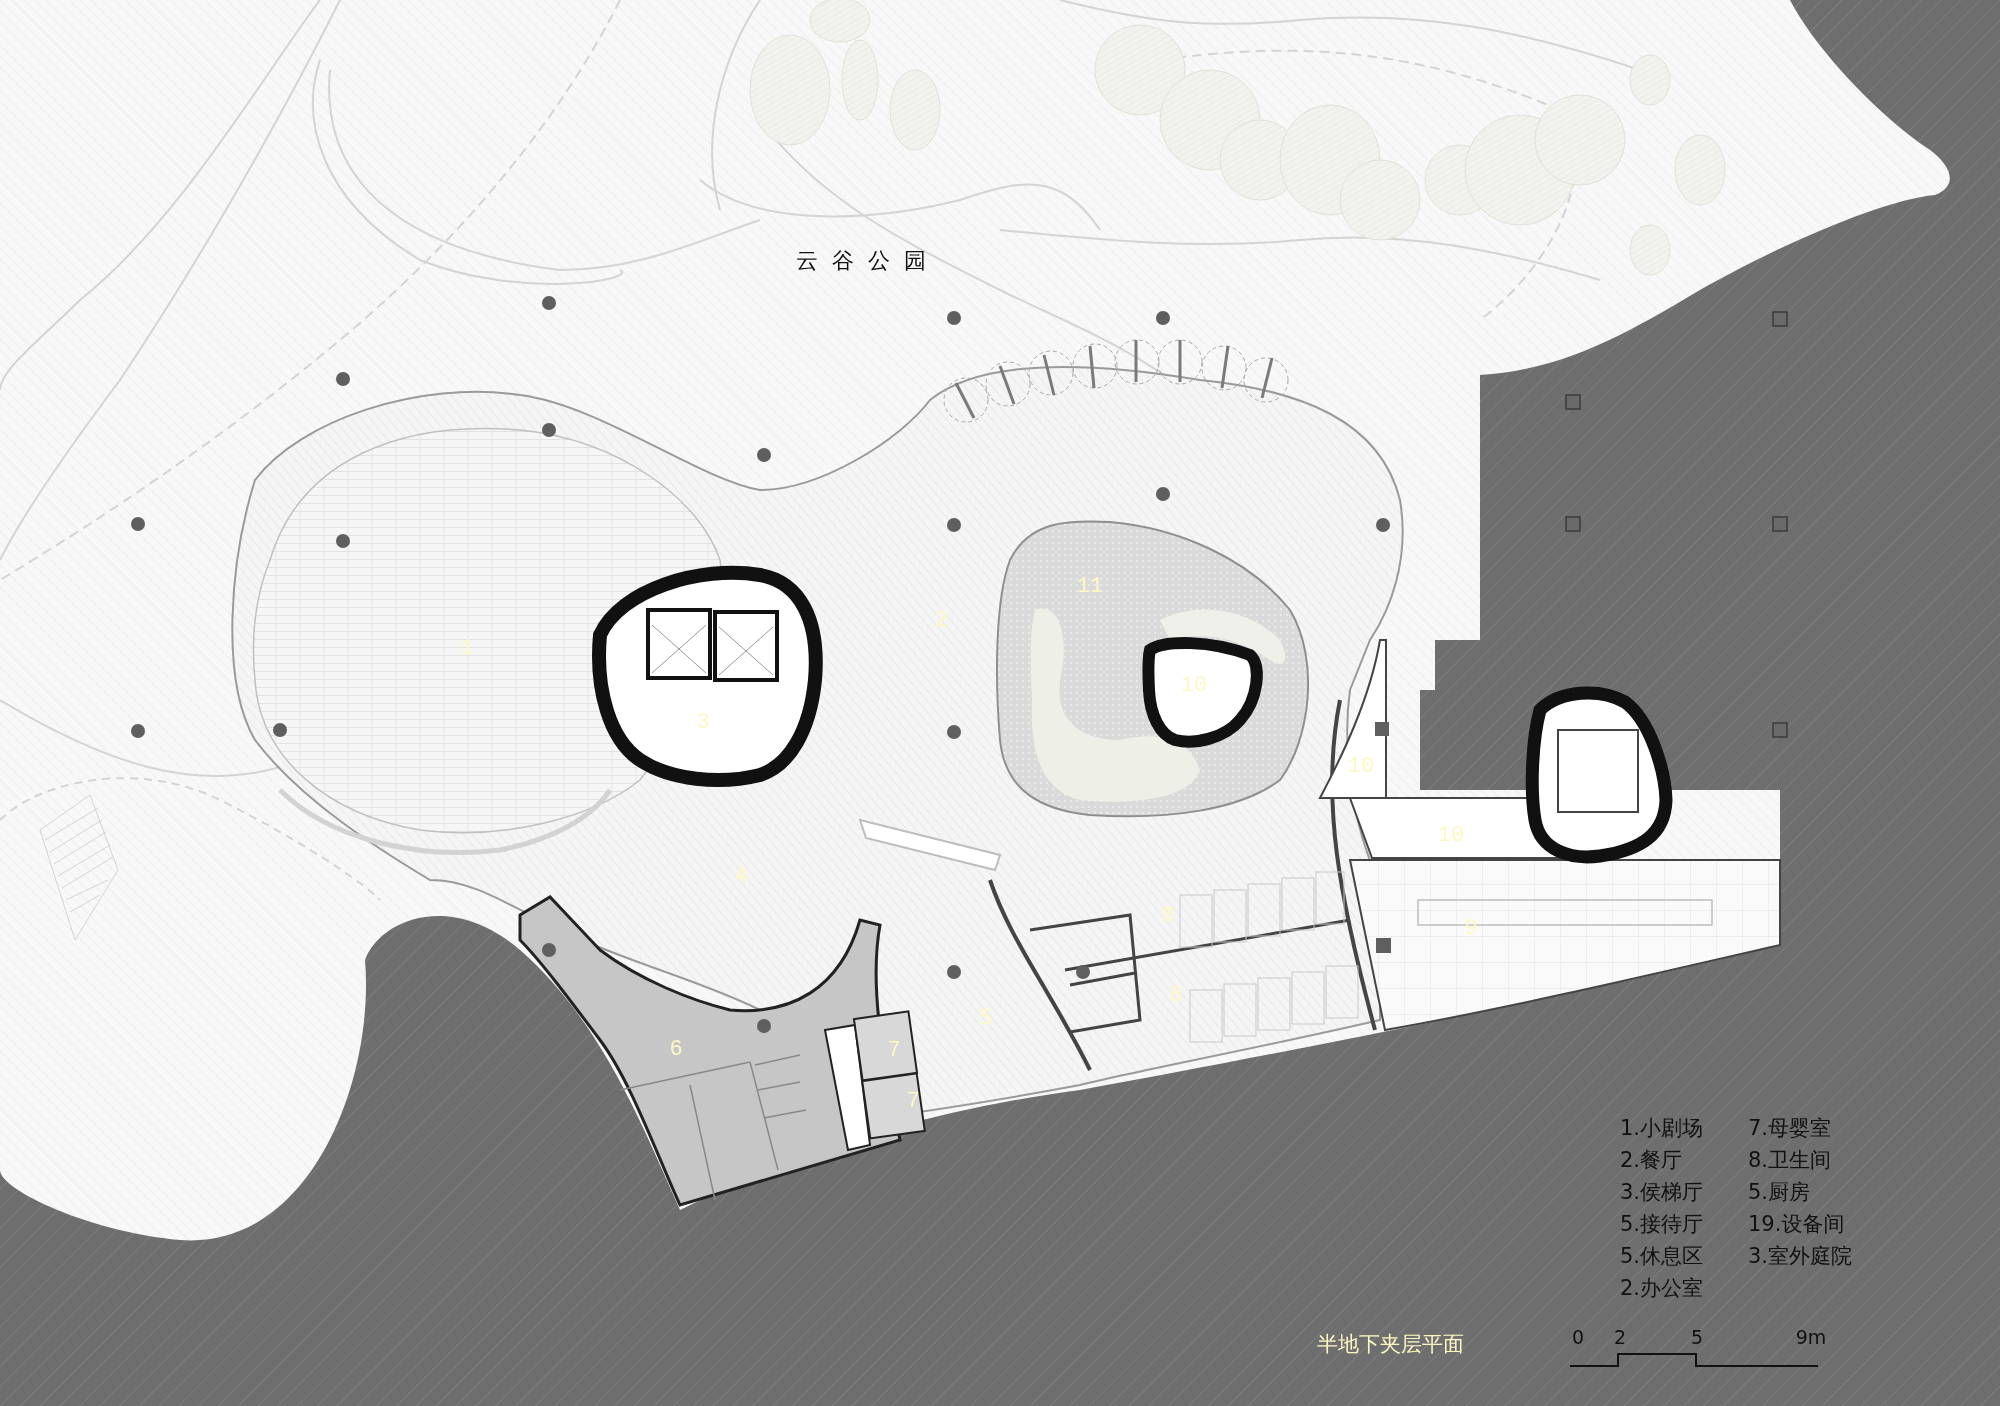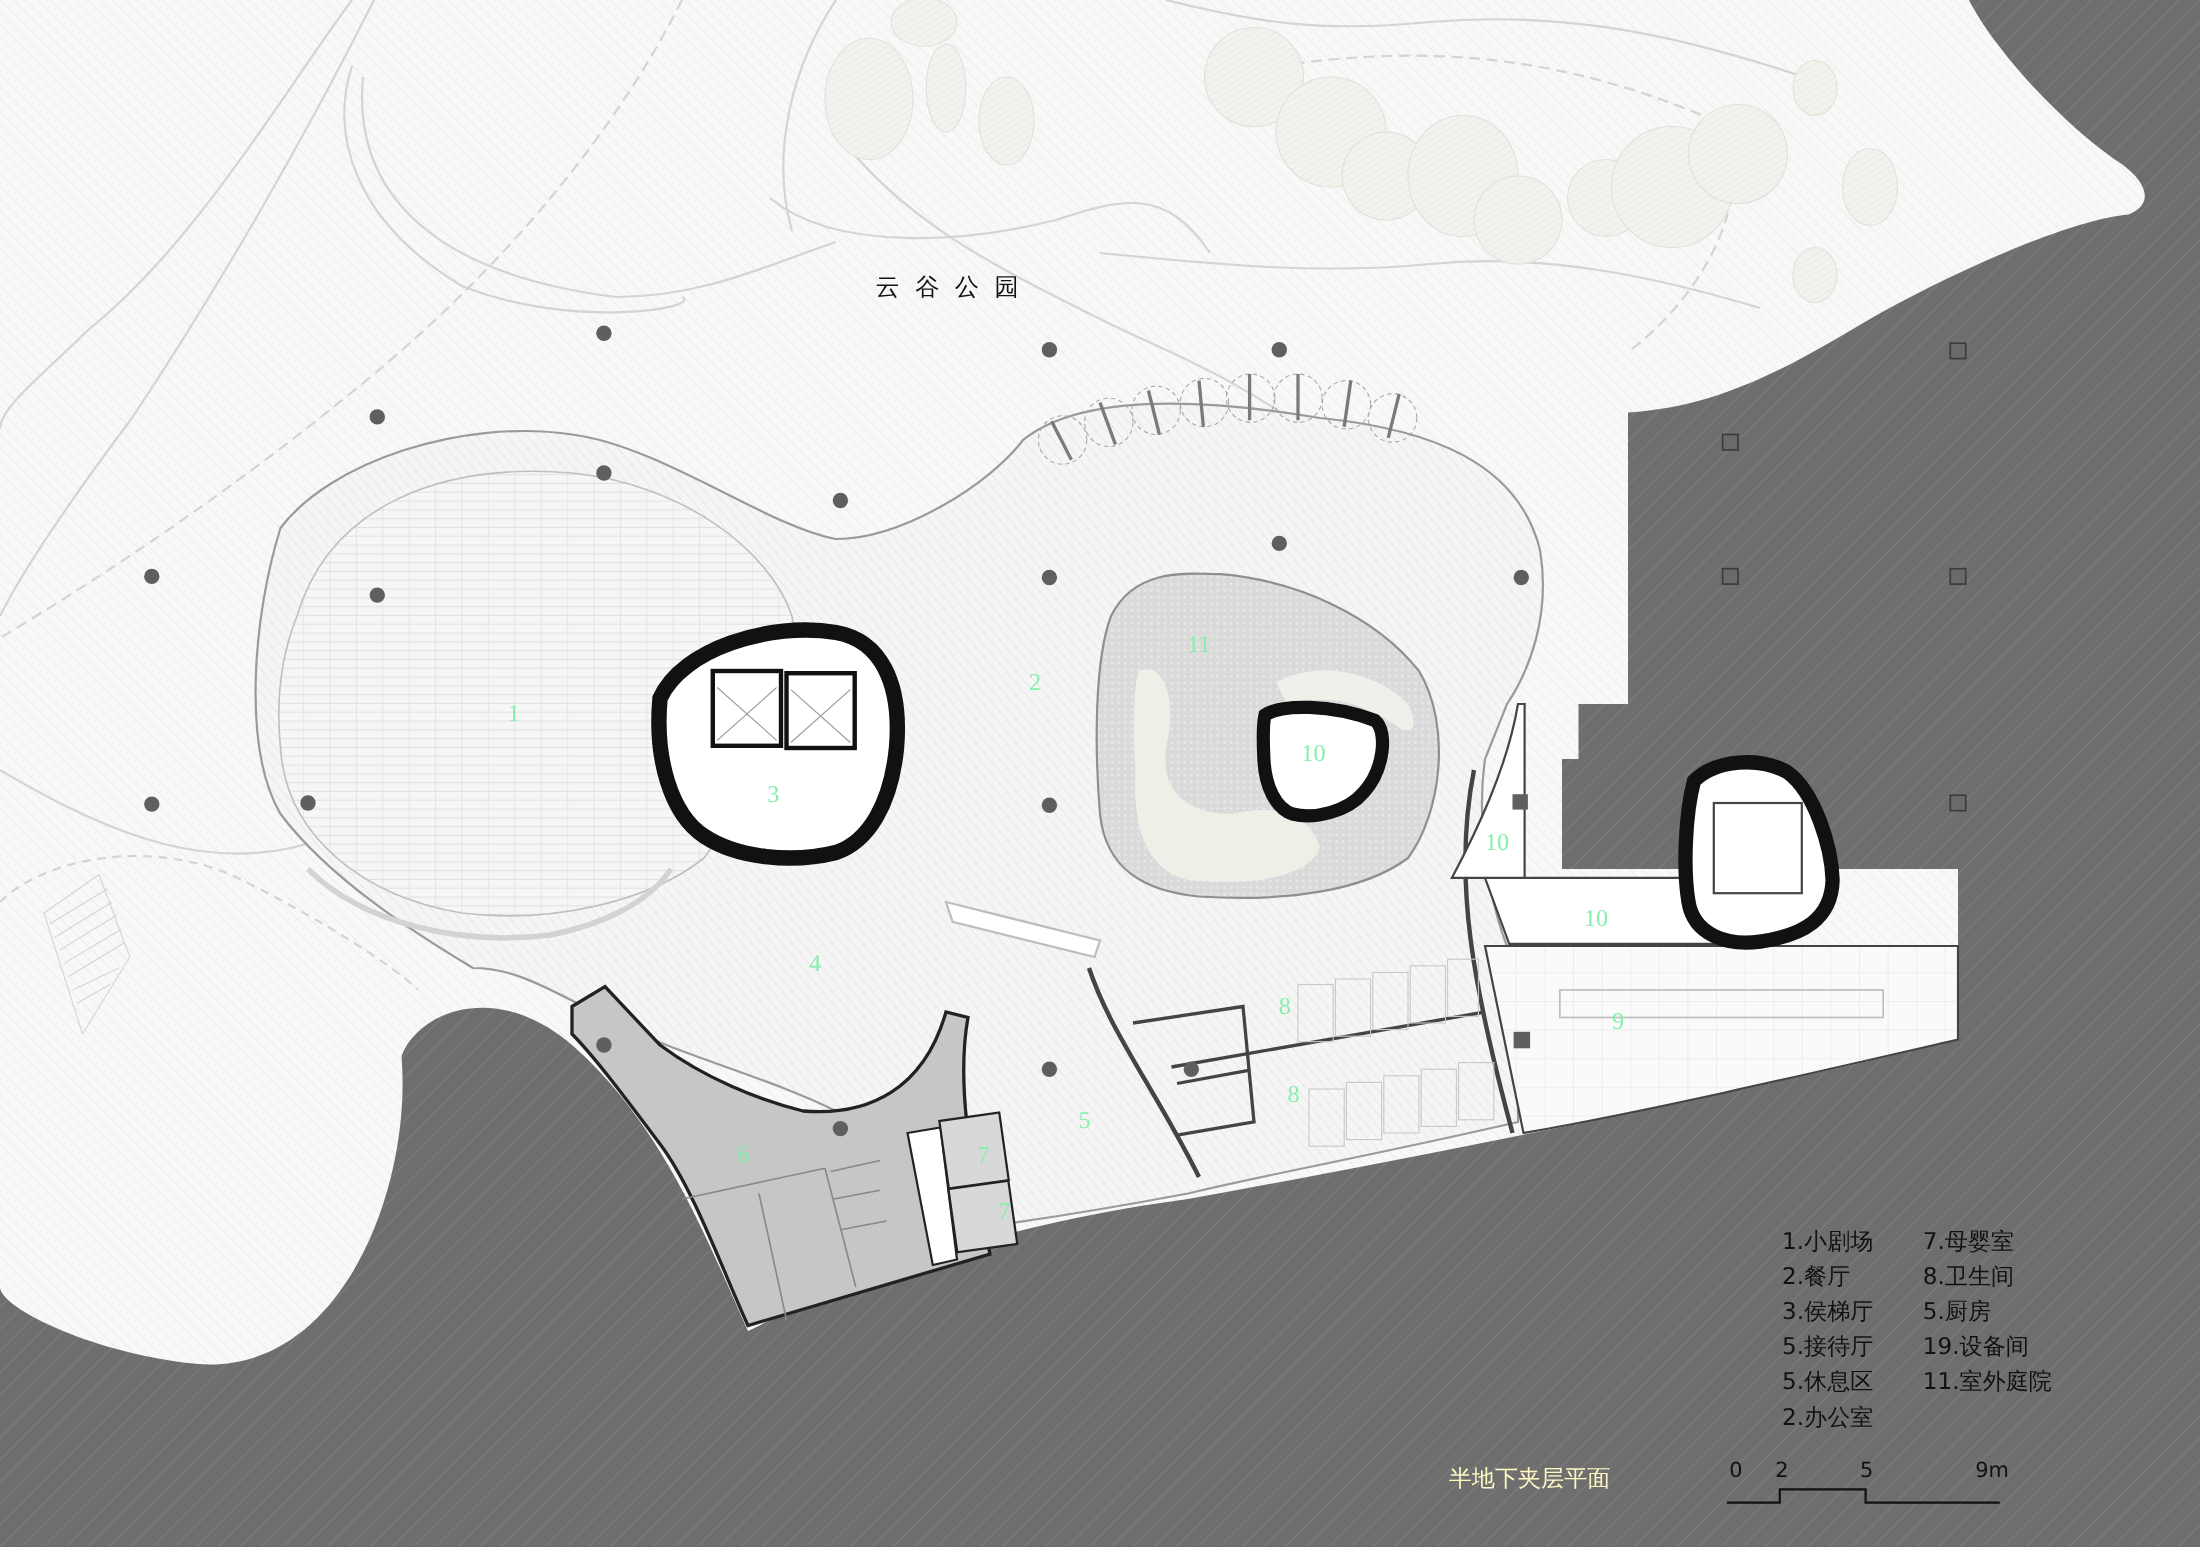--- a/index.html
+++ b/index.html
@@ -1,20 +1,20 @@
 <!DOCTYPE html>
 <html><head>
 <meta charset="utf-8">
 <style>
   html, body { margin: 0; padding: 0; background: #6e6e6e; }
   body { width: 2000px; height: 1406px; overflow: hidden; position: relative;
          font-family: "DejaVu Sans", "Liberation Sans", sans-serif; }
   #plan { position: absolute; left: 0; top: 0; width: 2000px; height: 1406px; }
-  .room-label { position: absolute; font-size: 22px; color: #86efac; transform: translate(-50%, -50%);
-                font-family: Liberation Serif, serif; white-space: nowrap; }
+  .room-label { position: absolute; font-size: 22px; color: #fef9c3; transform: translate(-50%, -50%);
+                font-family: Liberation Mono, monospace; white-space: nowrap; }
   .park-label { position: absolute; font-size: 22px; color: #111; letter-spacing: 14px;
                 transform: translate(-50%, -50%); white-space: nowrap; }
   .legend { position: absolute; left: 1620px; top: 1114px; display: grid;
             grid-template-columns: 128px 160px; row-gap: 4px; font-size: 21px; color: #111; }
   .legend-item { height: 28px; line-height: 28px; white-space: nowrap; }
   .title { position: absolute; left: 1317px; top: 1330px; font-size: 21px; color: #fef9c3; white-space: nowrap; }
   .scale { position: absolute; left: 1552px; top: 1326px; width: 300px; height: 50px; }
   .scale-tick { position: absolute; top: 0; font-size: 19px; color: #111; transform: translateX(-50%); }
   .scale svg { position: absolute; left: 0; top: 0; }
 </style>
@@ -266,21 +266,21 @@
 <div class="legend">
   <div class="legend-item">1.小剧场</div>
   <div class="legend-item">7.母婴室</div>
   <div class="legend-item">2.餐厅</div>
   <div class="legend-item">8.卫生间</div>
   <div class="legend-item">3.侯梯厅</div>
   <div class="legend-item">5.厨房</div>
   <div class="legend-item">5.接待厅</div>
   <div class="legend-item">19.设备间</div>
   <div class="legend-item">5.休息区</div>
-  <div class="legend-item">11.室外庭院</div>
+  <div class="legend-item">3.室外庭院</div>
   <div class="legend-item">2.办公室</div>
   <div class="legend-item"></div>
 </div>
 
 <div class="title">半地下夹层平面</div>
 
 <div class="scale">
   <span class="scale-tick" style="left:26px;">0</span>
   <span class="scale-tick" style="left:68px;">2</span>
   <span class="scale-tick" style="left:145px;">5</span>

